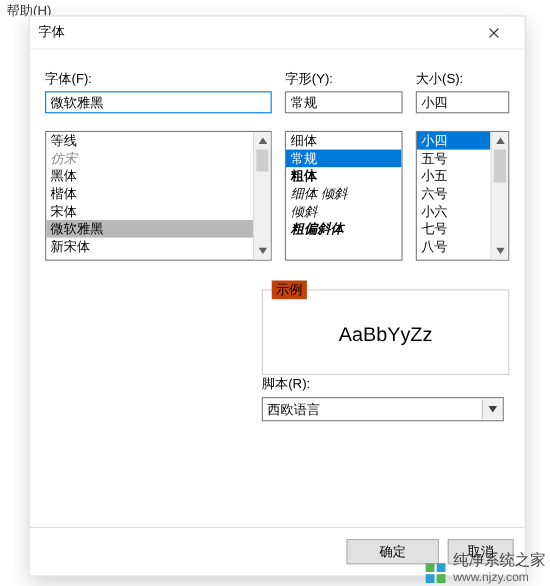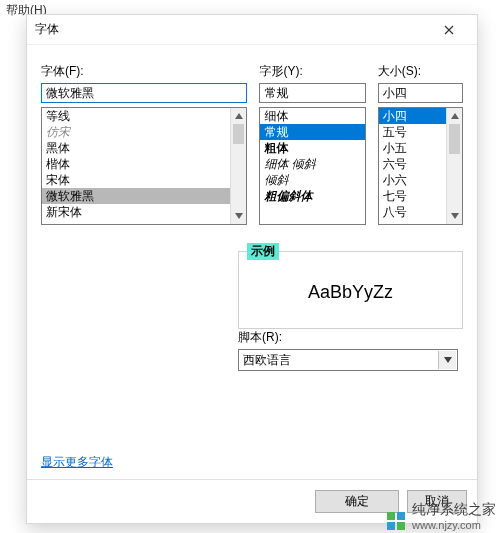--- a/index.html
+++ b/index.html
@@ -64,21 +64,21 @@
     font-size: 12px;
     font-family: inherit;
     outline: none;
   }
   .tb.noblue { border-color: #7a7a7a; }
 
   .listbox {
     width: 100%;
     border: 1px solid #7a7a7a;
     background: #fff;
-    margin-top: 4px;
+    margin-top: 16px;
     overflow: hidden;
     position: relative;
   }
   .listbox.font-list  { height: 118px; }
   .listbox.style-list { height: 118px; }
   .listbox.size-list  { height: 118px; }
 
   .lb-items {
     position: absolute;
     left: 0; right: 16px; top: 0;
@@ -121,22 +121,22 @@
   .scroll .btn svg { width: 8px; height: 6px; fill: #606060; }
 
   .sample-group {
     margin-top: 26px;
     position: relative;
     border: 1px solid #d0d0d0;
     height: 78px;
   }
   .sample-group .legend {
     position: absolute; top: -9px; left: 8px;
-    background: #5eead4; padding: 0 4px;
-    font-size: 12px; color: #000; font-weight: bold;
+    background: #c2410c; padding: 0 4px;
+    font-size: 12px; color: #000;
   }
   .sample-box {
     position: absolute;
     left: 14px; right: 14px; top: 16px; bottom: 12px;
     display: flex; align-items: center; justify-content: center;
     font-size: 18px;
     font-family: "Microsoft YaHei", sans-serif;
     color: #000;
   }
 
@@ -313,21 +313,20 @@
           <div class="caret">
             <svg viewBox="0 0 8 6">
                 <path d="M0 0 L4 6 L8 0 Z"></path>
               </svg>
           </div>
         </div>
       </div>
     </div>
   </div>
 
-  <a class="more-link">显示更多字体</a>
 
   <div class="footer">
     <div class="btn-std">确定</div>
     <div class="btn-std btn-cancel">取消</div>
   </div>
 </div>
 
 <div class="watermark">
   <svg viewBox="0 0 20 20">
     <rect x="1" y="1" width="8" height="8" fill="#4fb64f"></rect>

